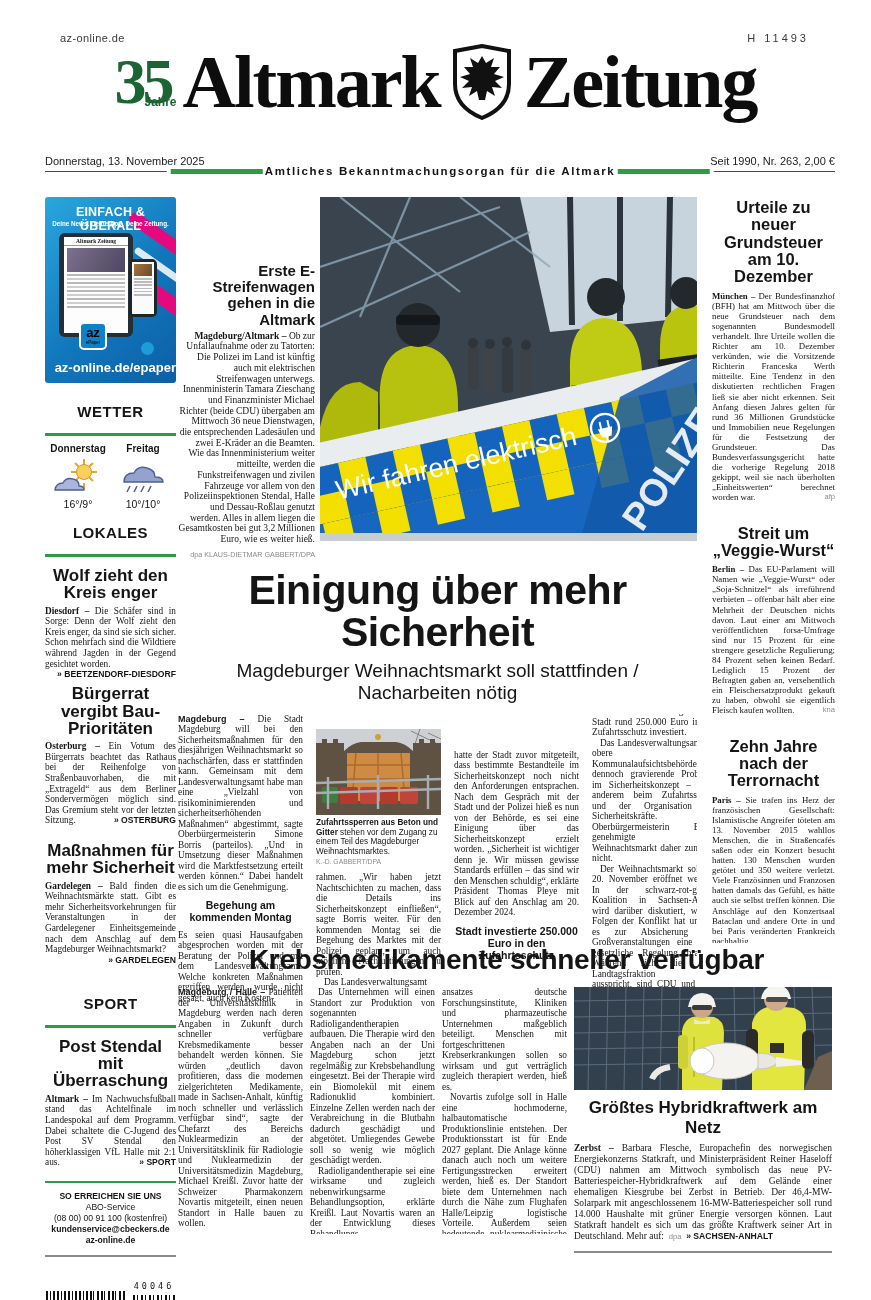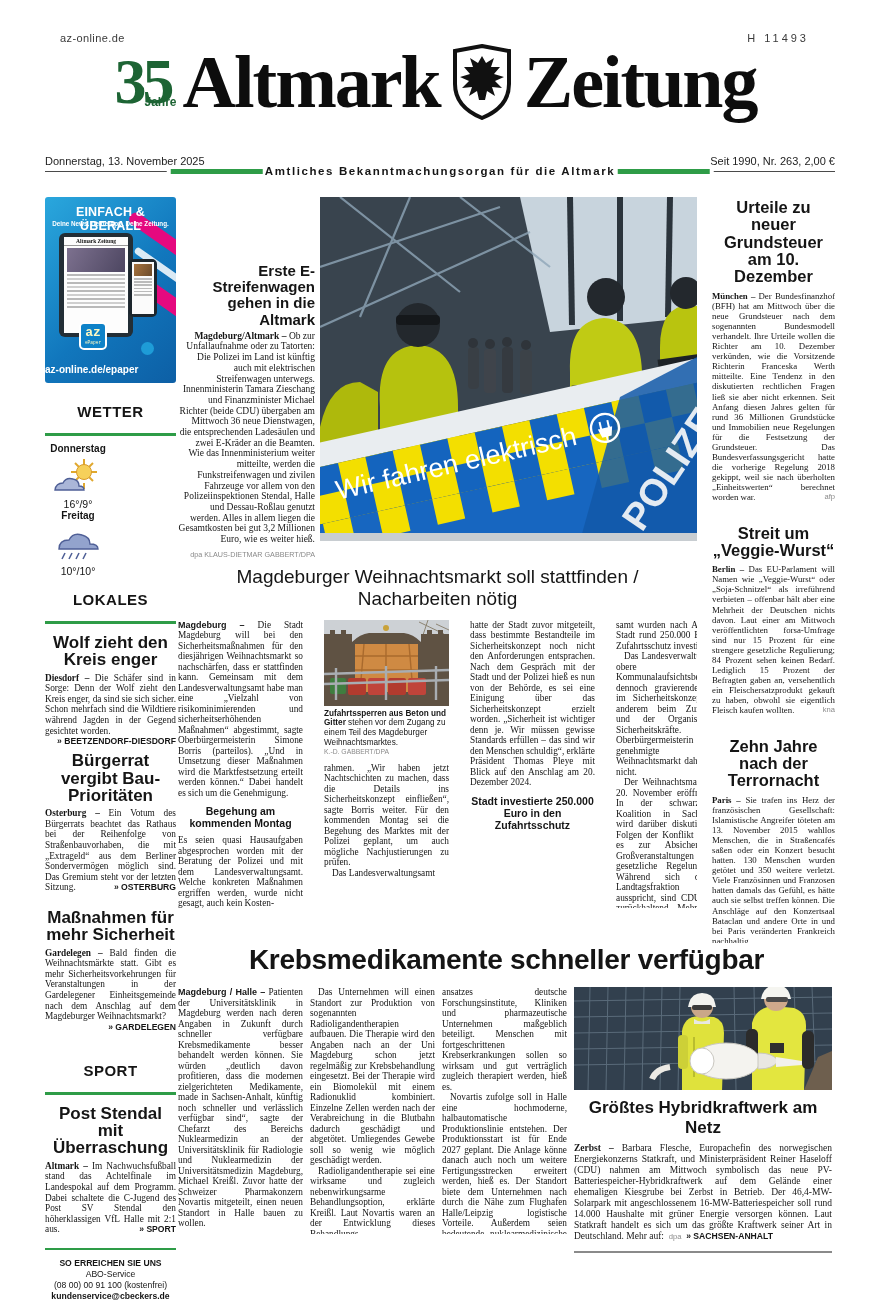--- a/index.html
+++ b/index.html
@@ -70,28 +70,28 @@
   .ad-img{height:24px;background:linear-gradient(120deg,#7d718f,#4d4661);margin:2px 3px;}
   .ad-lines{padding:0 3px;}
   .ad-lines i{display:block;height:2px;background:#b9b9b9;margin:2px 0;}
   .ad-lines i:nth-child(2n){background:#cfcfcf;}
   .ad-phone{position:absolute;left:84px;top:62px;width:28px;height:58px;background:#1d262d;
             border-radius:5px;padding:3px;}
   .ad-pscreen{width:100%;height:100%;background:#fbfbfb;overflow:hidden;}
   .ad-pimg{height:12px;background:linear-gradient(120deg,#a8743f,#6b4a2a);margin:2px 2px;}
   .ad-plines i{display:block;height:1.6px;background:#bbb;margin:1.6px 2px;}
   .ad-azlogo{position:absolute;left:34px;bottom:33px;width:28px;height:28px;background:#0e82c8;
-             border:2px solid #fff;border-radius:5px;color:#fef9c3;text-align:center;
-             font-family:Liberation Mono, monospace;}
+             border:2px solid #fff;border-radius:5px;color:#000000;text-align:center;
+             font-family:Liberation Sans, sans-serif;}
   .ad-azlogo b{display:block;font-size:13px;line-height:14px;margin-top:2px;}
   .ad-azlogo span{display:block;font-size:4.5px;}
-  .ad-url{position:absolute;left:0;bottom:8px;width:100%;text-align:left;color:#fff;
-          font-family:"Liberation Sans",sans-serif;font-weight:bold;font-size:10px;}
-  
-  .weather{display:flex;justify-content:space-between;padding:7px 2px 4px;flex-direction:column;}
+  .ad-url{position:absolute;left:0;bottom:8px;width:100%;text-align:right;color:#fff;
+          font-family:"Liberation Sans",sans-serif;font-weight:bold;font-size:13px;}
+  
+  .weather{display:flex;justify-content:space-between;padding:7px 2px 4px;}
   .wday{width:62px;text-align:center;}
   .wday .wname{font-family:"Liberation Sans",sans-serif;font-weight:bold;font-size:10px;}
   .wday .wtemp{font-family:"Liberation Sans",sans-serif;font-size:10.5px;margin-top:2px;}
   .wicon{display:block;margin:4px auto 0;}
   
   .rule-green{border-top:2px solid var(--green);margin-top:13px;}
   .rule-gray{border-top:2px solid #8a8a8a;}
   .contact{text-align:center;font-family:"Liberation Sans",sans-serif;font-size:8.6px;
            line-height:11px;padding:8px 0 9px;}
   .contact .c-title{font-weight:bold;}
@@ -111,21 +111,21 @@
   .top-row{display:flex;gap:5px;}
   .estory{width:137px;padding-top:66px;text-align:right;}
   .estory h3{font-family:"Liberation Sans",sans-serif;font-weight:bold;font-size:15px;line-height:1.08;}
   .estory p{font-size:9.5px;line-height:10.7px;margin-top:3px;text-align:right;}
   .estory .credit{display:block;margin-top:5px;font-family:"Liberation Sans",sans-serif;
                   font-size:7.2px;color:#8a8a8a;}
   .photo-police{width:377px;height:344px;overflow:hidden;background:#2e3942;}
   .headline{font-family:"Liberation Sans",sans-serif;font-weight:bold;font-size:41px;
             letter-spacing:-.5px;text-align:center;margin-top:11px;line-height:1.02;}
   .subhead{font-family:"Liberation Sans",sans-serif;font-size:19px;text-align:center;margin-top:7px;}
-  .cols{display:flex;gap:21px;margin-top:10px;height:288px;overflow:hidden;}
+  .cols{display:flex;gap:13px;margin-top:10px;height:288px;overflow:hidden;align-items:center;}
   .col{width:125px;flex:0 0 auto;}
   .col-sub{font-family:"Liberation Sans",sans-serif;font-weight:bold;font-size:10.5px;line-height:1.15;
            text-align:center;margin:7px 0 6px;}
   .gate-photo{width:125px;height:86px;display:block;}
   .caption{font-family:"Liberation Sans",sans-serif;font-size:8.2px;line-height:9.6px;
            margin:3px 0 6px;text-align:left;}
   .caption .cred{font-size:6.8px;color:#8a8a8a;white-space:nowrap;}
 
   
   .rightcol{position:absolute;left:700px;top:199px;width:135px;height:744px;overflow:hidden;}
@@ -382,20 +382,21 @@
         <text transform="translate(322 336) rotate(-56)" font-family="Liberation Sans, sans-serif" font-weight="bold" font-size="38" fill="#e4ebf2">POLIZEI</text>
         <g transform="rotate(-13 30 300)">
           <text x="18" y="300" font-family="Liberation Sans, sans-serif" font-size="27" fill="#ffffff">Wir fahren elektrisch</text>
           <circle cx="294" cy="290" r="14" fill="none" stroke="#fff" stroke-width="2.4"></circle>
           <path d="M290 283 l0 8 m8 -8 l0 8 m-10 0 l12 0 l-2 7 l-8 0 Z M294 298 l0 5" stroke="#fff" stroke-width="2" fill="#fff"></path>
         </g>
         <rect x="0" y="336" width="377" height="8" fill="#c8cdd1"></rect>
       </svg>
     </div>
 
+    <h1 class="headline">Einigung über mehr Sicherheit</h1>
     <div class="subhead">Magdeburger Weihnachtsmarkt soll stattfinden / Nacharbeiten nötig</div>
 
     <div class="cols">
       <div class="col">
         <p class="body-txt"><b class="dl">Magdeburg – </b><span>Die Stadt Magdeburg will bei den Sicherheitsmaßnahmen für den diesjährigen Weihnachtsmarkt so nachschärfen, dass er stattfinden kann. Gemeinsam mit dem Landesverwaltungsamt habe man eine „Vielzahl von risikominimierenden und sicherheitserhöhenden Maßnahmen“ abgestimmt, sagte Oberbürgermeisterin Simone Borris (parteilos). „Und in Umsetzung dieser Maßnahmen wird die Marktfestsetzung erteilt werden können.“ Dabei handelt es sich um die Genehmigung.</span></p>
         <div class="col-sub">Begehung am kommenden Montag</div>
         <p class="body-txt">Es seien quasi Hausaufgaben abgesprochen worden mit der Beratung der Polizei und mit dem Landesverwaltungsamt. Welche konkreten Maßnahmen ergriffen werden, wurde nicht gesagt, auch kein Kosten-</p>
       </div>
 
       <div class="col">

